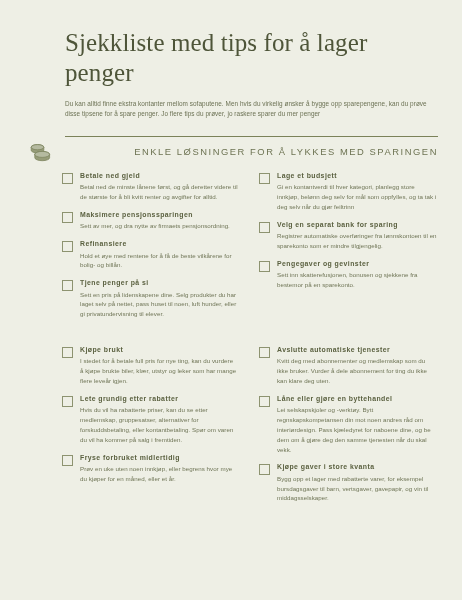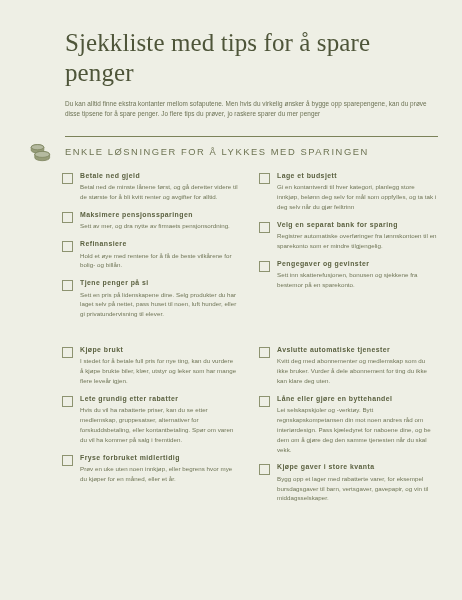--- a/index.html
+++ b/index.html
@@ -70,20 +70,21 @@
     padding-top: 9px;
   }
   .section-title {
     font-size: 9.4px;
     letter-spacing: 1.55px;
     color: #6d7352;
     font-weight: 400;
     margin: 0;
     text-transform: uppercase;
     white-space: nowrap;
+    text-align: right;
   }
 
   
   .checklist {
     margin-top: 9px;
     padding-left: 38px;
     display: flex;
     gap: 0px;
   }
   .col {
@@ -126,21 +127,21 @@
     margin: 0;
     letter-spacing: 0.03px;
   }
 </style>
 </head>
 <body>
 
 <div class="page">
 
   <div class="doc-header">
-    <h1 class="doc-title">Sjekkliste med tips for å spare penger</h1>
+    <h1 class="doc-title">Sjekkliste med tips for å lager penger</h1>
     <p class="doc-intro">Du kan alltid finne ekstra kontanter mellom sofaputene. Men hvis du virkelig ønsker å bygge opp sparepengene, kan du prøve disse tipsene for å spare penger. Jo flere tips du prøver, jo raskere sparer du mer penger</p>
   </div>
 
   <div class="section">
     <div class="section-head">
       <div class="section-icon">
         <svg width="26" height="20" viewBox="0 0 26 20" aria-hidden="true">
           <g fill="#969c78" stroke="#7e855f" stroke-width="0.8">
             <ellipse cx="10.5" cy="4.2" rx="6.3" ry="2.6"></ellipse>
             <path d="M4.2 4.2 v3.1 a6.3 2.6 0 0 0 12.6 0 V4.2 z"></path>

